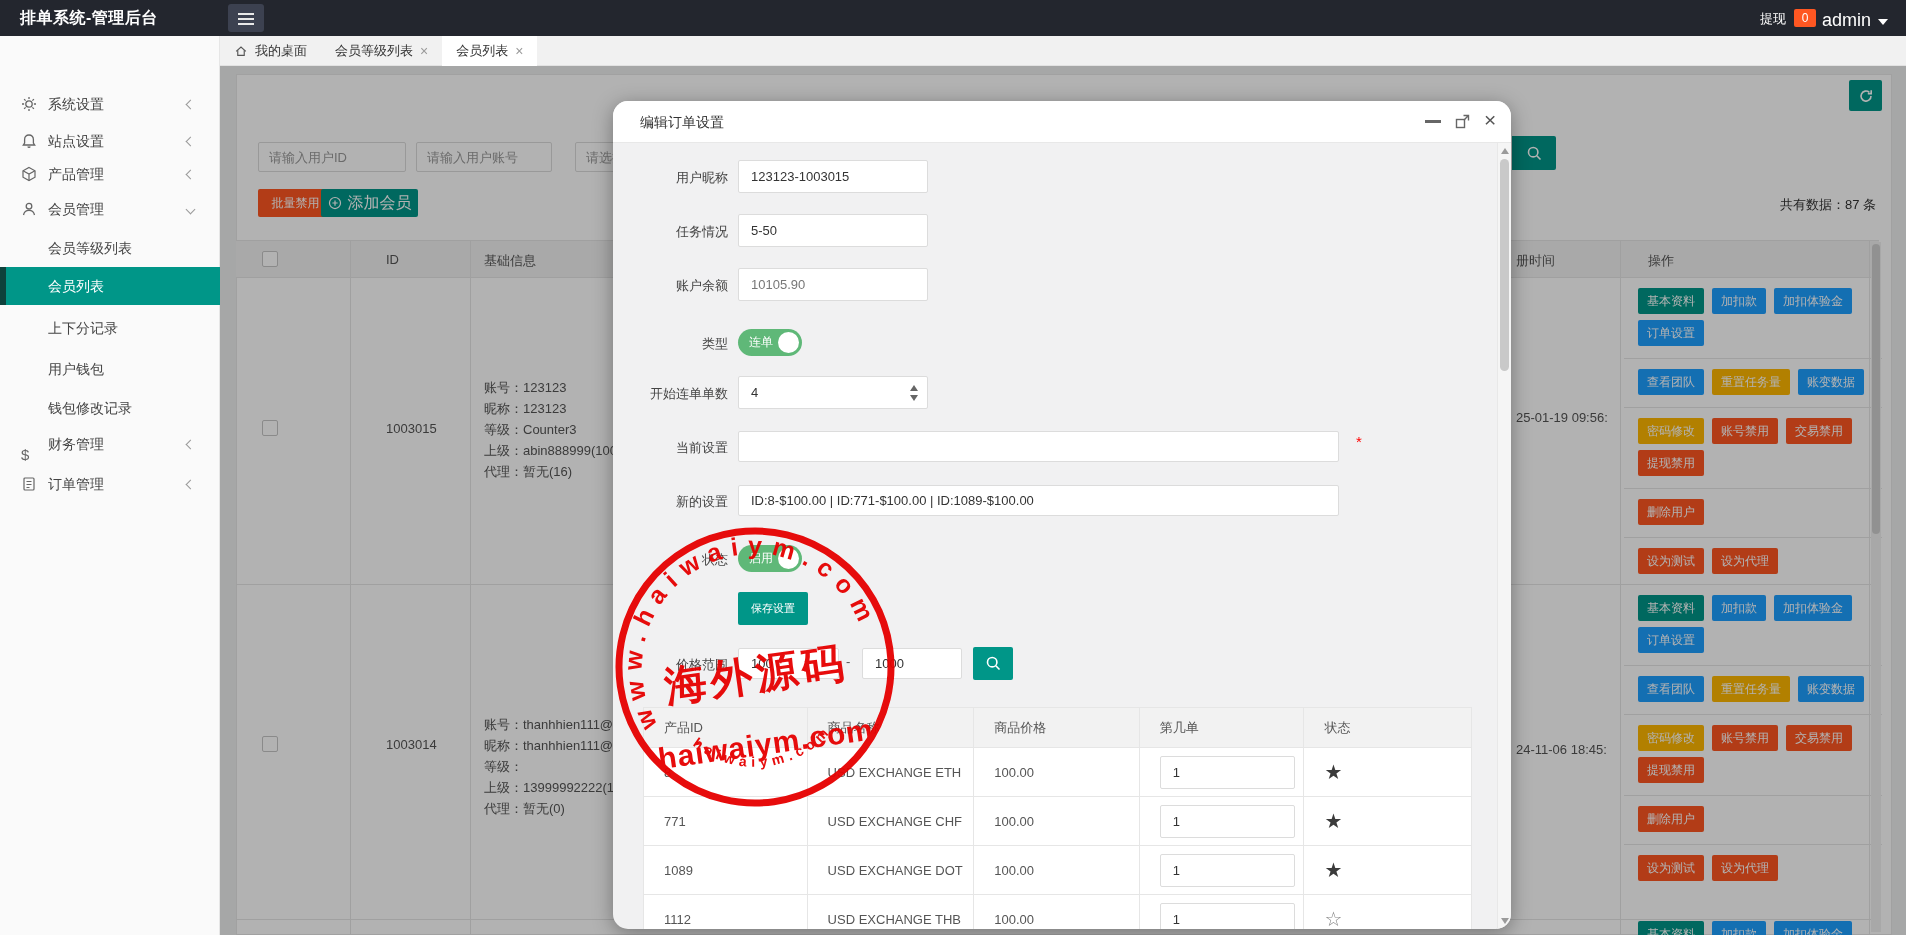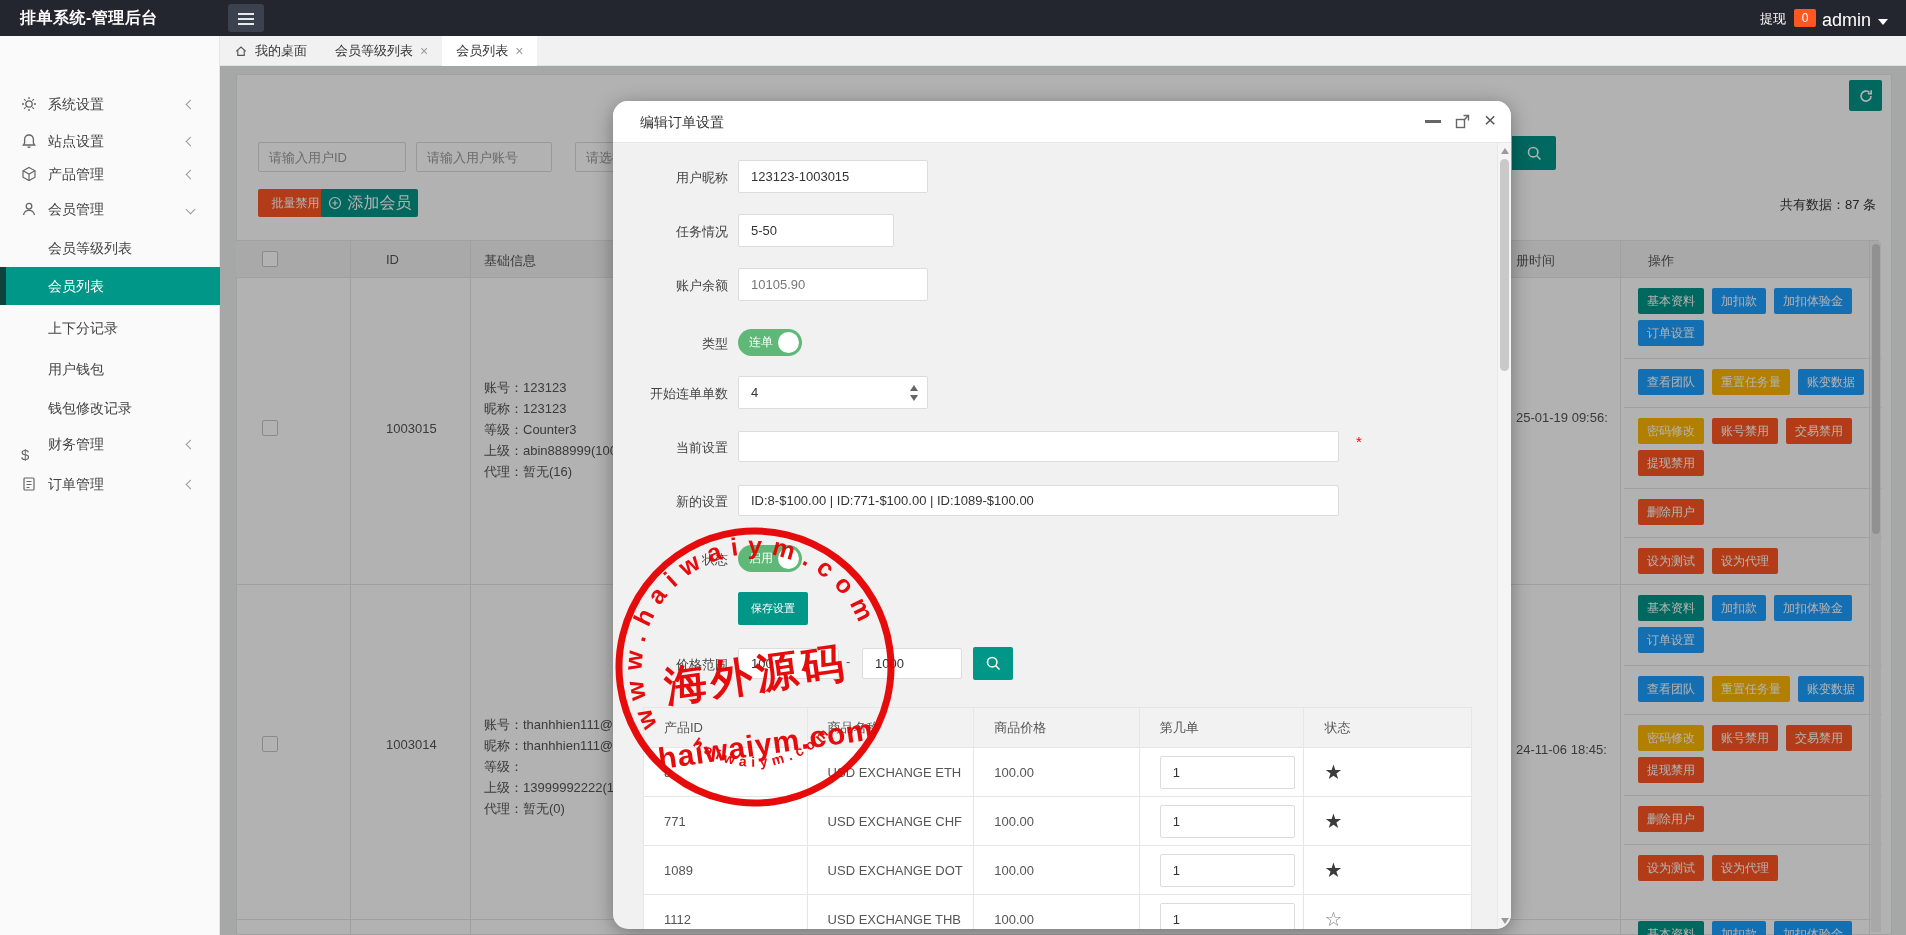--- a/index.html
+++ b/index.html
@@ -308,21 +308,21 @@
             <path d="M8.5 1.5h5v5M13.2 1.8 8.8 6.2" fill="none" stroke="#666" stroke-width="1.4"></path>
           </svg>
       </div>
       <div class="mctl" style="left:871px;top:7px;font-size:21px;color:#555;">×</div>
     </div>
 
     <div class="form-label" style="top:68px;">用户昵称</div>
     <input class="minp" style="left: 125px; top: 59px; width: 190px;" value="123123-1003015">
 
     <div class="form-label" style="top:122px;">任务情况</div>
-    <input class="minp" style="left: 125px; top: 113px; width: 156px;" value="5-50">
+    <input class="minp" style="left: 125px; top: 113px; width: 190px;" value="5-50">
 
     <div class="form-label" style="top:176px;">账户余额</div>
     <input class="minp" style="left: 125px; top: 167px; width: 190px; color: rgb(119, 119, 119);" value="10105.90">
 
     <div class="form-label" style="top:234px;">类型</div>
     <div class="toggle" style="left:125px;top:228px;">
       <span>连单</span><span class="knob"></span>
     </div>
 
     <div class="form-label" style="top:284px;">开始连单单数</div>

